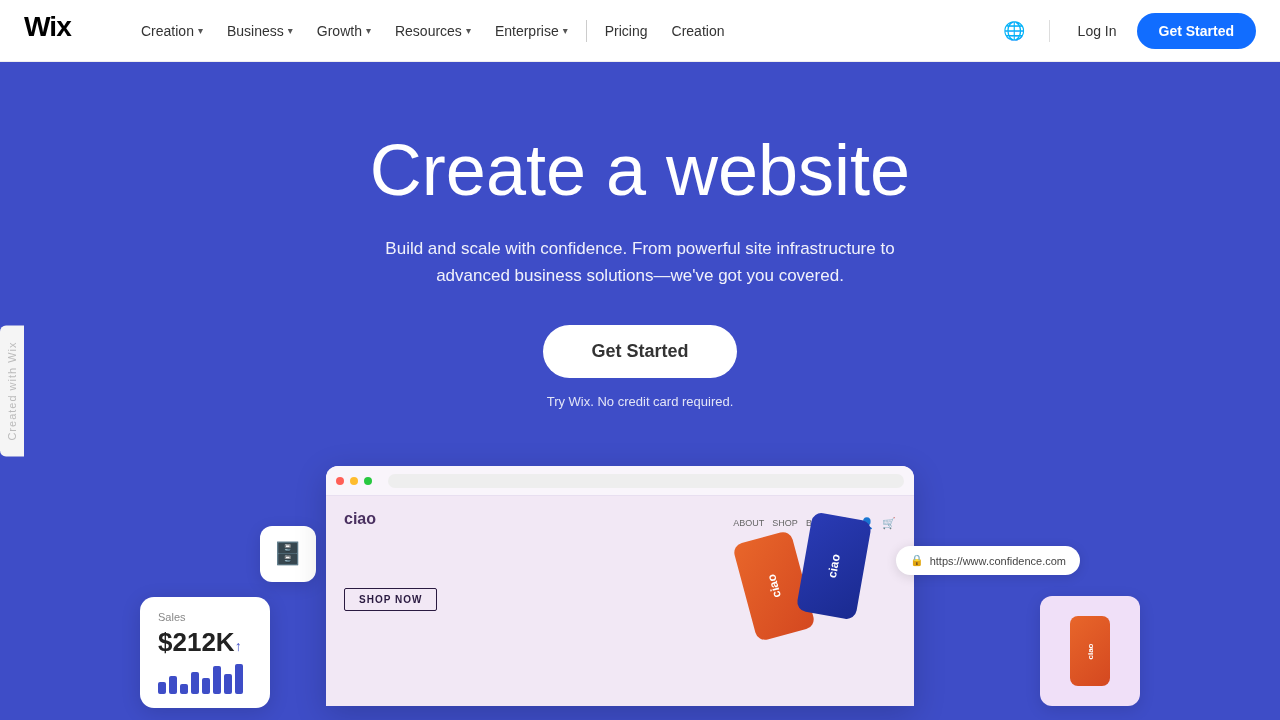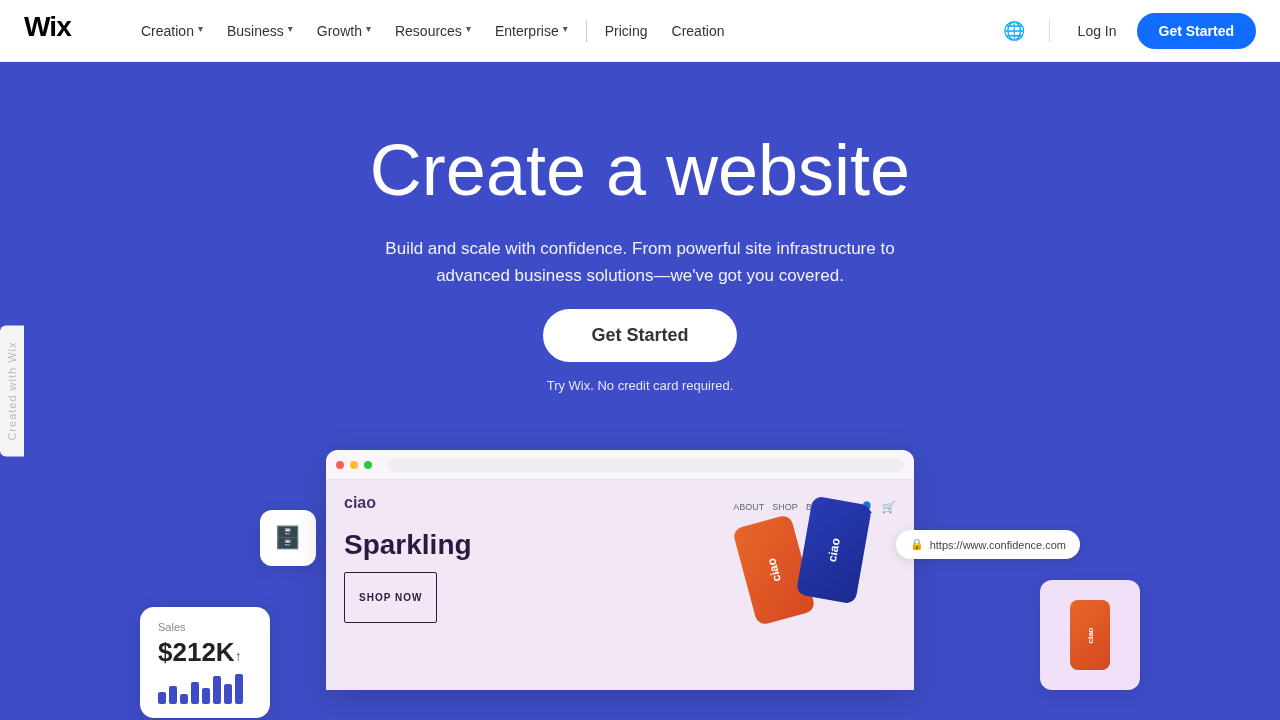--- a/index.html
+++ b/index.html
@@ -25,21 +25,21 @@
       flex-shrink: 0;
     }
     .nav-links {
       display: flex;
       align-items: center;
       gap: 4px;
       flex: 1;
     }
     .nav-item {
       display: flex;
-      align-items: flex-start;
+      align-items: center;
       gap: 4px;
       padding: 6px 10px;
       font-size: 14px;
       color: #333;
       cursor: pointer;
       border-radius: 6px;
       white-space: nowrap;
     }
     .nav-divider {
       width: 1px;
@@ -111,21 +111,21 @@
       line-height: 1.12;
       max-width: 780px;
       margin-bottom: 24px;
     }
     .hero-subtitle {
       font-size: 17px;
       color: rgba(255,255,255,0.92);
       text-align: center;
       max-width: 520px;
       line-height: 1.6;
-      margin-bottom: 20px;
+      margin-bottom: 36px;
     }
     .hero-cta {
       background: #fff;
       color: #333;
       border: none;
       border-radius: 30px;
       padding: 16px 48px;
       font-size: 18px;
       font-weight: 600;
       cursor: pointer;
@@ -187,21 +187,21 @@
       font-size: 28px;
       font-weight: 800;
       color: #2a1a40;
       line-height: 1.2;
       margin-bottom: 10px;
     }
     .shop-now-btn {
       background: transparent;
       border: 1.5px solid #2a1a40;
       color: #2a1a40;
-      padding: 19px 14px;
+      padding: 5px 14px;
       font-size: 10px;
       font-weight: 700;
       letter-spacing: 1px;
       cursor: pointer;
       border-radius: 2px;
     }
     
     .cans-area {
       position: absolute;
       right: 30px;
@@ -303,21 +303,21 @@
       align-items: center;
       justify-content: center;
       box-shadow: 0 4px 16px rgba(0,0,0,0.12);
     }
     .db-icon { font-size: 22px; color: #7a7aaa; }
 
     
     .sales-card {
       position: absolute;
       left: -180px;
-      bottom: 2px;
+      bottom: 12px;
       background: #fff;
       border-radius: 14px;
       padding: 14px 18px;
       min-width: 130px;
       box-shadow: 0 4px 20px rgba(0,0,0,0.14);
     }
     .sales-label {
       font-size: 11px;
       color: #888;
       margin-bottom: 4px;
@@ -468,21 +468,21 @@
             <span>ABOUT</span>
             <span>SHOP</span>
             <span>BLOG</span>
             <span style="font-size:11px;">🔍</span>
             <span style="font-size:11px;">👤</span>
             <span style="font-size:11px;">🛒</span>
           </div>
         </div>
 
         <div class="sparkling-title">
-          <span>Sparkling</span><br>
+          <br>
         </div>
         <button class="shop-now-btn">SHOP NOW</button>
 
         
         <div class="cans-area">
           <div class="can can-orange">
             <span class="can-label">ciao</span>
           </div>
           <div class="can can-blue">
             <span class="can-label">ciao</span>

